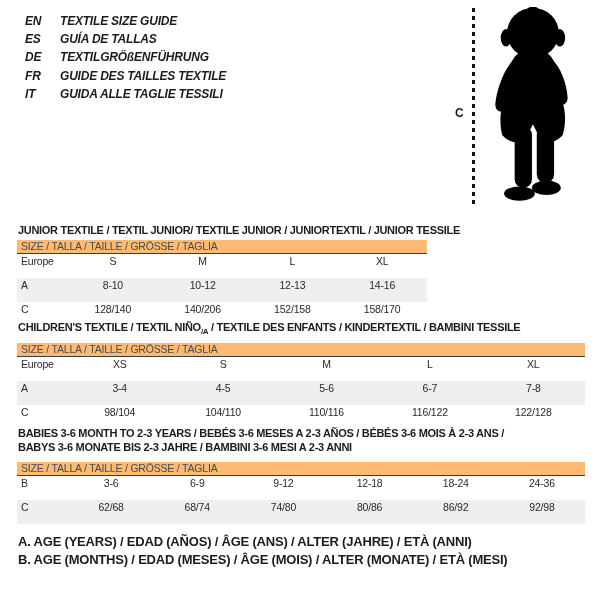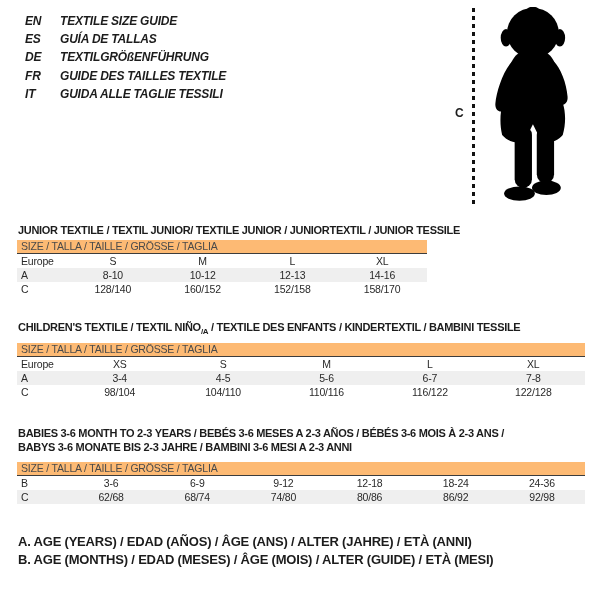--- a/index.html
+++ b/index.html
@@ -25,21 +25,21 @@
     position:absolute;left:18px;font-weight:bold;font-size:11px;
     letter-spacing:-0.3px;white-space:nowrap;
   }
   .tbl-title sub{font-size:8px;}
   .tbl{position:absolute;left:17px;}
   .size-bar{
     height:13px;background:#fdba74;border-bottom:1.5px solid #3c3c3c;
     font-size:10.5px;color:#4a4a4a;line-height:13px;padding-left:4px;
     letter-spacing:-0.2px;
   }
-  .grid-row{display:grid;height:14px;line-height:14px;font-size:10.5px;}
+  .grid-row{display:grid;height:24px;line-height:14px;font-size:10.5px;}
   .grid-row.alt{background:#efefef;}
   .cols-4{grid-template-columns:51px repeat(4,1fr);}
   .cols-5{grid-template-columns:51px repeat(5,1fr);}
   .cols-6{grid-template-columns:51px repeat(6,1fr);}
   .cell{text-align:center;color:#2a2a2a;letter-spacing:-0.2px;}
   .cell.lbl{text-align:left;padding-left:4px;}
   
   .notes{position:absolute;left:18px;top:533px;font-weight:bold;font-size:13px;
     letter-spacing:-0.2px;line-height:18px;}
 </style>
@@ -101,21 +101,21 @@
   <div class="grid-row cols-4 alt">
     <span class="cell lbl">A</span>
     <span class="cell">8-10</span>
     <span class="cell">10-12</span>
     <span class="cell">12-13</span>
     <span class="cell">14-16</span>
   </div>
   <div class="grid-row cols-4">
     <span class="cell lbl">C</span>
     <span class="cell">128/140</span>
-    <span class="cell">160/152</span>
+    <span class="cell">140/206</span>
     <span class="cell">152/158</span>
     <span class="cell">158/170</span>
   </div>
 </div>
 
 <div class="tbl-title" style="top:321px"><span>CHILDREN'S TEXTILE / TEXTIL NIÑO</span><sub>/A</sub><span> / TEXTILE DES ENFANTS / KINDERTEXTIL / BAMBINI TESSILE</span></div>
 <div class="tbl" style="top:343px;width:568px">
   <div class="size-bar">SIZE / TALLA / TAILLE / GRÖSSE / TAGLIA</div>
   <div class="grid-row cols-5">
     <span class="cell lbl">Europe</span>
@@ -164,14 +164,14 @@
     <span class="cell">68/74</span>
     <span class="cell">74/80</span>
     <span class="cell">80/86</span>
     <span class="cell">86/92</span>
     <span class="cell">92/98</span>
   </div>
 </div>
 
 <div class="notes">
   <div>A. AGE (YEARS) / EDAD (AÑOS) / ÂGE (ANS) / ALTER (JAHRE) / ETÀ (ANNI)</div>
-  <div>B. AGE (MONTHS) / EDAD (MESES) / ÂGE (MOIS) / ALTER (GUIDE) / ETÀ (MESI)</div>
+  <div>B. AGE (MONTHS) / EDAD (MESES) / ÂGE (MOIS) / ALTER (MONATE) / ETÀ (MESI)</div>
 </div>
 
 </body></html>

